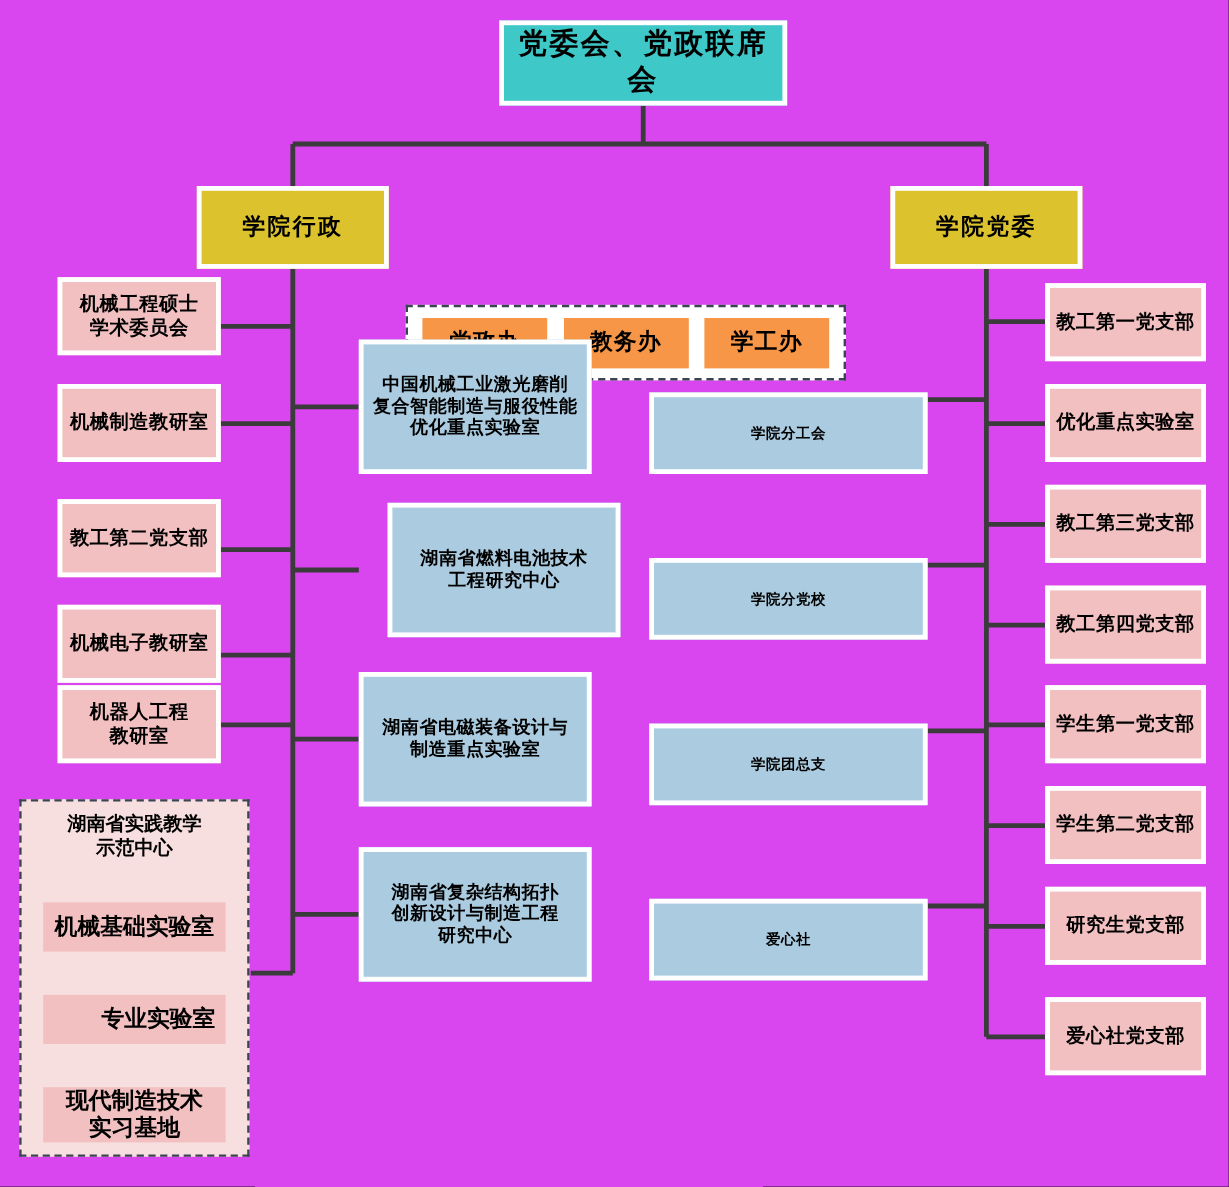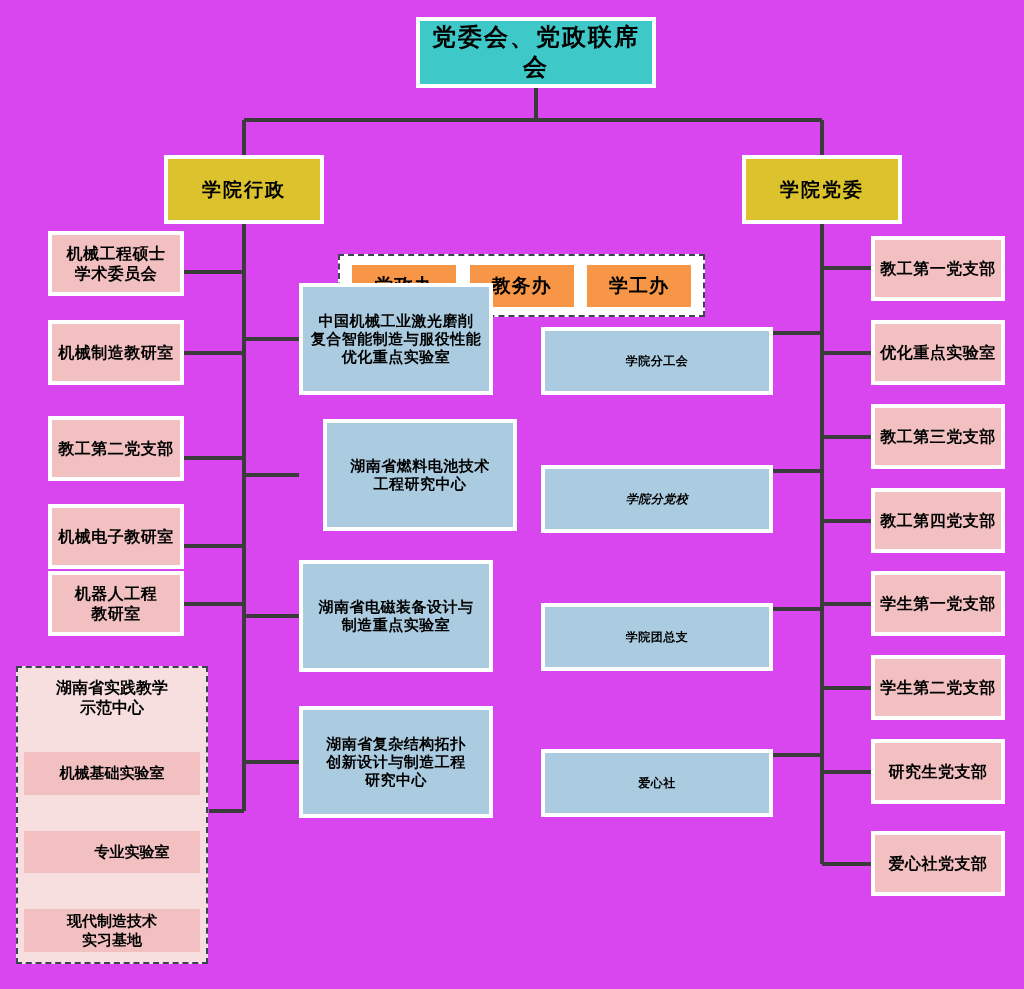--- a/index.html
+++ b/index.html
@@ -94,24 +94,24 @@
     font-size: 16px;
     font-weight: bold;
     color: #000;
     text-align: center;
     line-height: 1.25;
     white-space: pre-line;
     margin-bottom: 8px;
   }
   .practice-child {
     box-sizing: border-box;
-    width: 176px;
+    width: 152px;
     background: #f2c0c0;
     color: #000;
-    font-size: 15px;
+    font-size: 19px;
     font-weight: bold;
     text-align: center;
     line-height: 1.22;
     display: flex;
     align-items: center;
     justify-content: center;
     white-space: pre-line;
     margin-bottom: 10px;
   }
 </style>
@@ -235,21 +235,21 @@
   </div>
   <div class="node node-blue" style="left:299px; top:706px; width:194px; height:112px;">
     <span>湖南省复杂结构拓扑
 创新设计与制造工程
 研究中心</span>
   </div>
 
   <div class="node node-blue-wide" style="left:541px; top:299px; width:232px; height:68px;">
     <span>学院分工会</span>
   </div>
-  <div class="node node-blue-wide" style="left:541px; top:437px; width:232px; height:68px;font-style:italic;">
+  <div class="node node-blue-wide" style="left:541px; top:437px; width:232px; height:68px;">
     <span>学院分党校</span>
   </div>
   <div class="node node-blue-wide" style="left:541px; top:575px; width:232px; height:68px;">
     <span>学院团总支</span>
   </div>
   <div class="node node-blue-wide" style="left:541px; top:721px; width:232px; height:68px;">
     <span>爱心社</span>
   </div>
 
   <div class="node node-pink" style="left:871px; top:236px; width:134px; height:65px;">

